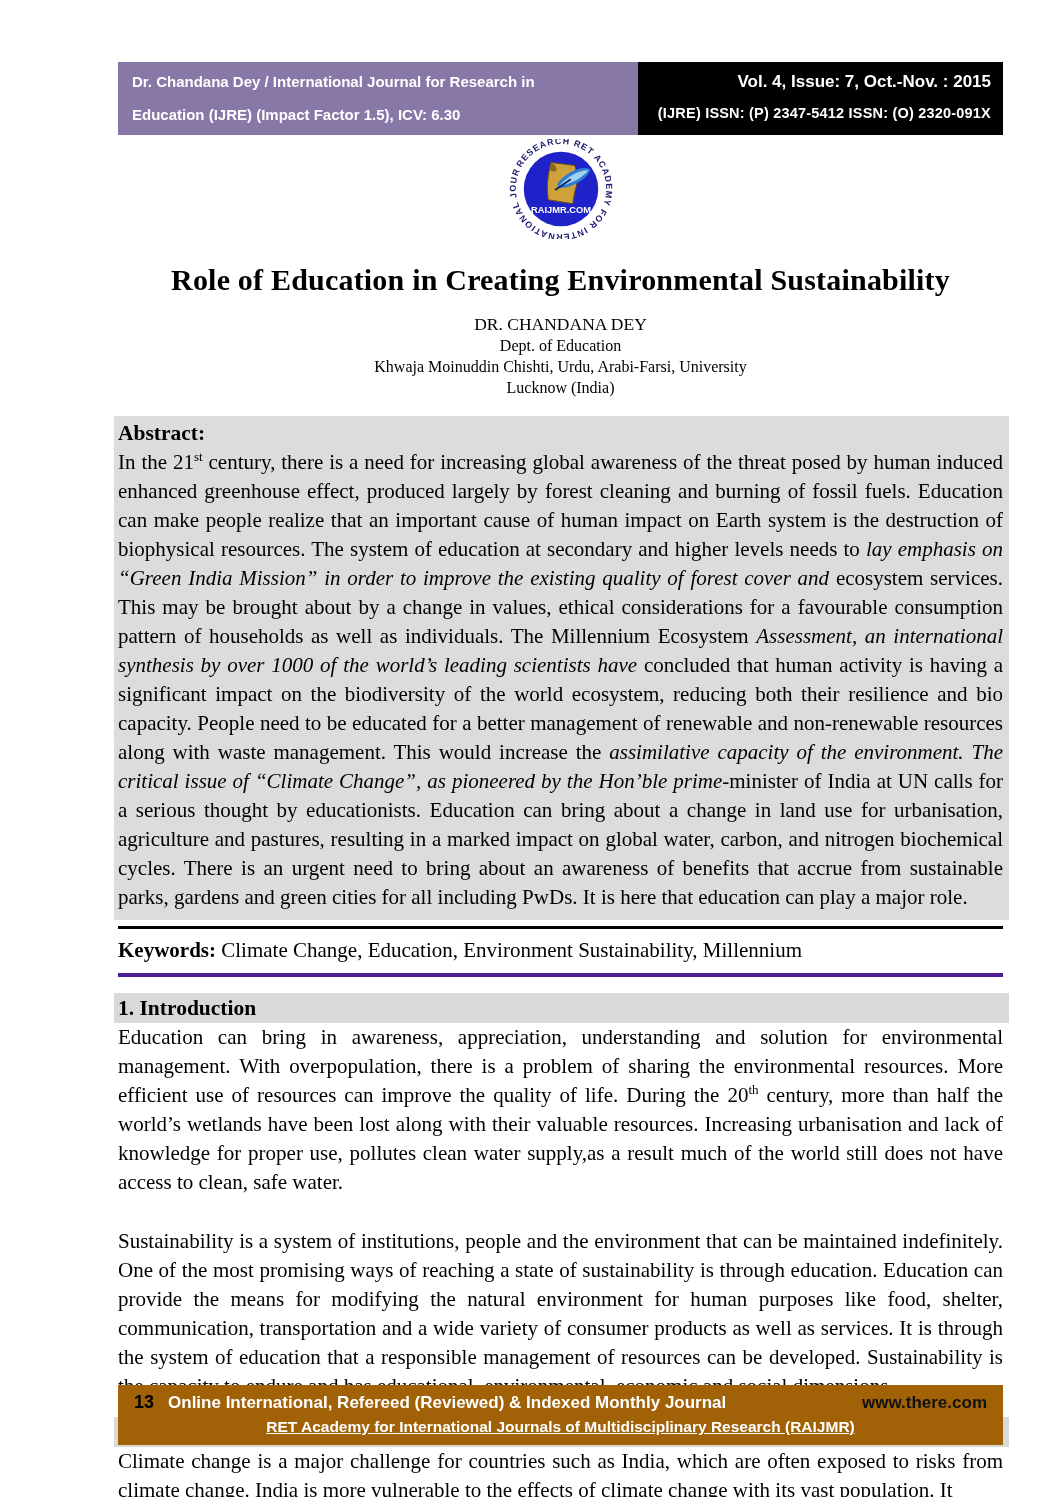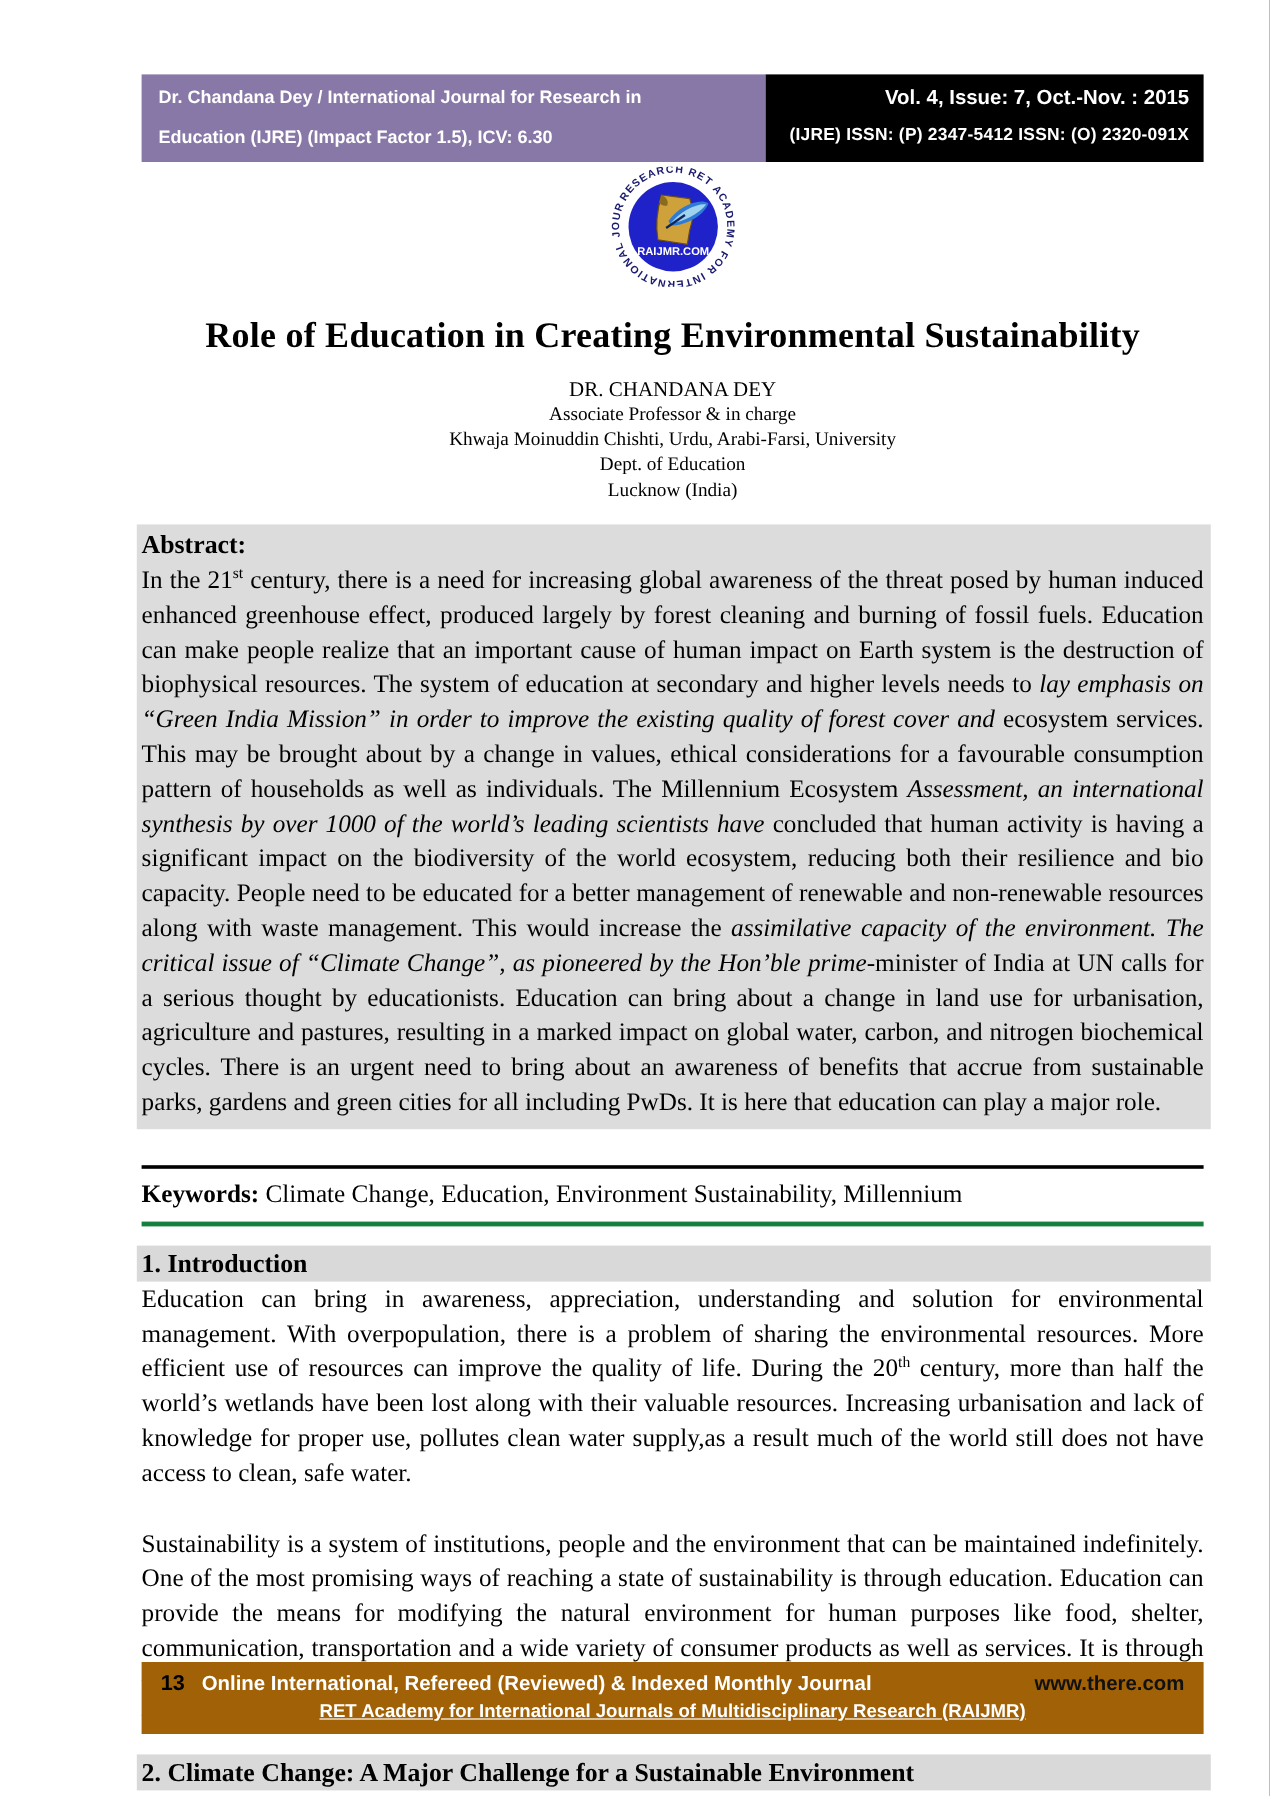--- a/index.html
+++ b/index.html
@@ -51,23 +51,23 @@
     padding: 3px 6px 8px 4px;
   }
   .b-head { font-size: 21.5px; font-weight: bold; line-height: 29px; }
   .para {
     font-size: 21px; line-height: 29px;
     text-align: justify;
   }
   .para .it { font-style: italic; }
   .para sup { font-size: 13px; line-height: 0; }
   .kw {
-    margin-top: 30px;
+    margin-top: 6px;
     border-top: 3px solid #000;
-    border-bottom: 4px solid #15803d;
+    border-bottom: 4px solid #4c1d95;
     padding: 9px 0 10px 0;
     font-size: 21px;
   }
   .kw b { font-weight: bold; }
   .sec-head {
     background: #D9D9D9;
     margin: 16px -6px 0 -4px;
     padding: 2px 6px 2px 4px;
     font-size: 21.5px; font-weight: bold; line-height: 26px;
   }
@@ -120,23 +120,22 @@
       <path d="M58,48 C66,38 80,31 88,32 C82,40 68,47 58,48 Z" fill="#9FD2EE"></path>
       <path d="M54,52 L70,41" stroke="#10265c" stroke-width="2" fill="none"></path>
       <text x="60" y="75" text-anchor="middle" font-family="Liberation Sans, sans-serif" font-size="9.5" font-weight="bold" fill="#ffffff">RAIJMR.COM</text>
     </svg>
   </div>
 
   <div class="title">Role of Education in Creating Environmental Sustainability</div>
 
   <div class="authors">
     <div class="name">DR. CHANDANA DEY</div>
-    <div class="sub">Associate Professor &amp; in charge</div>
+    <div class="sub">Dept. of Education</div>
     <div class="sub">Khwaja Moinuddin Chishti, Urdu, Arabi-Farsi, University</div>
-    <div class="sub">Dept. of Education</div>
     <div class="sub">Lucknow (India)</div>
   </div>
 
   <div class="gray-block">
     <div class="b-head">Abstract:</div>
     <div class="para"><span>In the 21</span><sup>st</sup><span> century, there is a need for increasing global awareness of the threat posed by human induced enhanced greenhouse effect, produced largely by forest cleaning and burning of fossil fuels. Education can make people realize that an important cause of human impact on Earth system is the destruction of biophysical resources. The system of education at secondary and higher levels needs to </span><span class="it">lay emphasis on “Green India Mission” in order to improve the existing quality of forest cover and </span><span>ecosystem services. This may be brought about by a change in values, ethical considerations for a favourable consumption pattern of households as well as individuals. The Millennium Ecosystem </span><span class="it">Assessment, an international synthesis by over 1000 of the world’s leading scientists have</span><span> concluded that human activity is having a significant impact on the biodiversity of the world ecosystem, reducing both their resilience and bio capacity. People need to be educated for a better management of renewable and non-renewable resources along with waste management. This would increase the </span><span class="it">assimilative capacity of the environment. The critical issue of “Climate Change”, as pioneered by the Hon’ble prime-</span><span>minister of India at UN calls for a serious thought by educationists. Education can bring about a change in land use for urbanisation, agriculture and pastures, resulting in a marked impact on global water, carbon, and nitrogen biochemical cycles. There is an urgent need to bring about an awareness of benefits that accrue from sustainable parks, gardens and green cities for all including PwDs. It is here that education can play a major role.</span></div>
   </div>
 
   <div class="kw">
     <b>Keywords:</b><span> Climate Change, Education, Environment Sustainability, Millennium</span>

